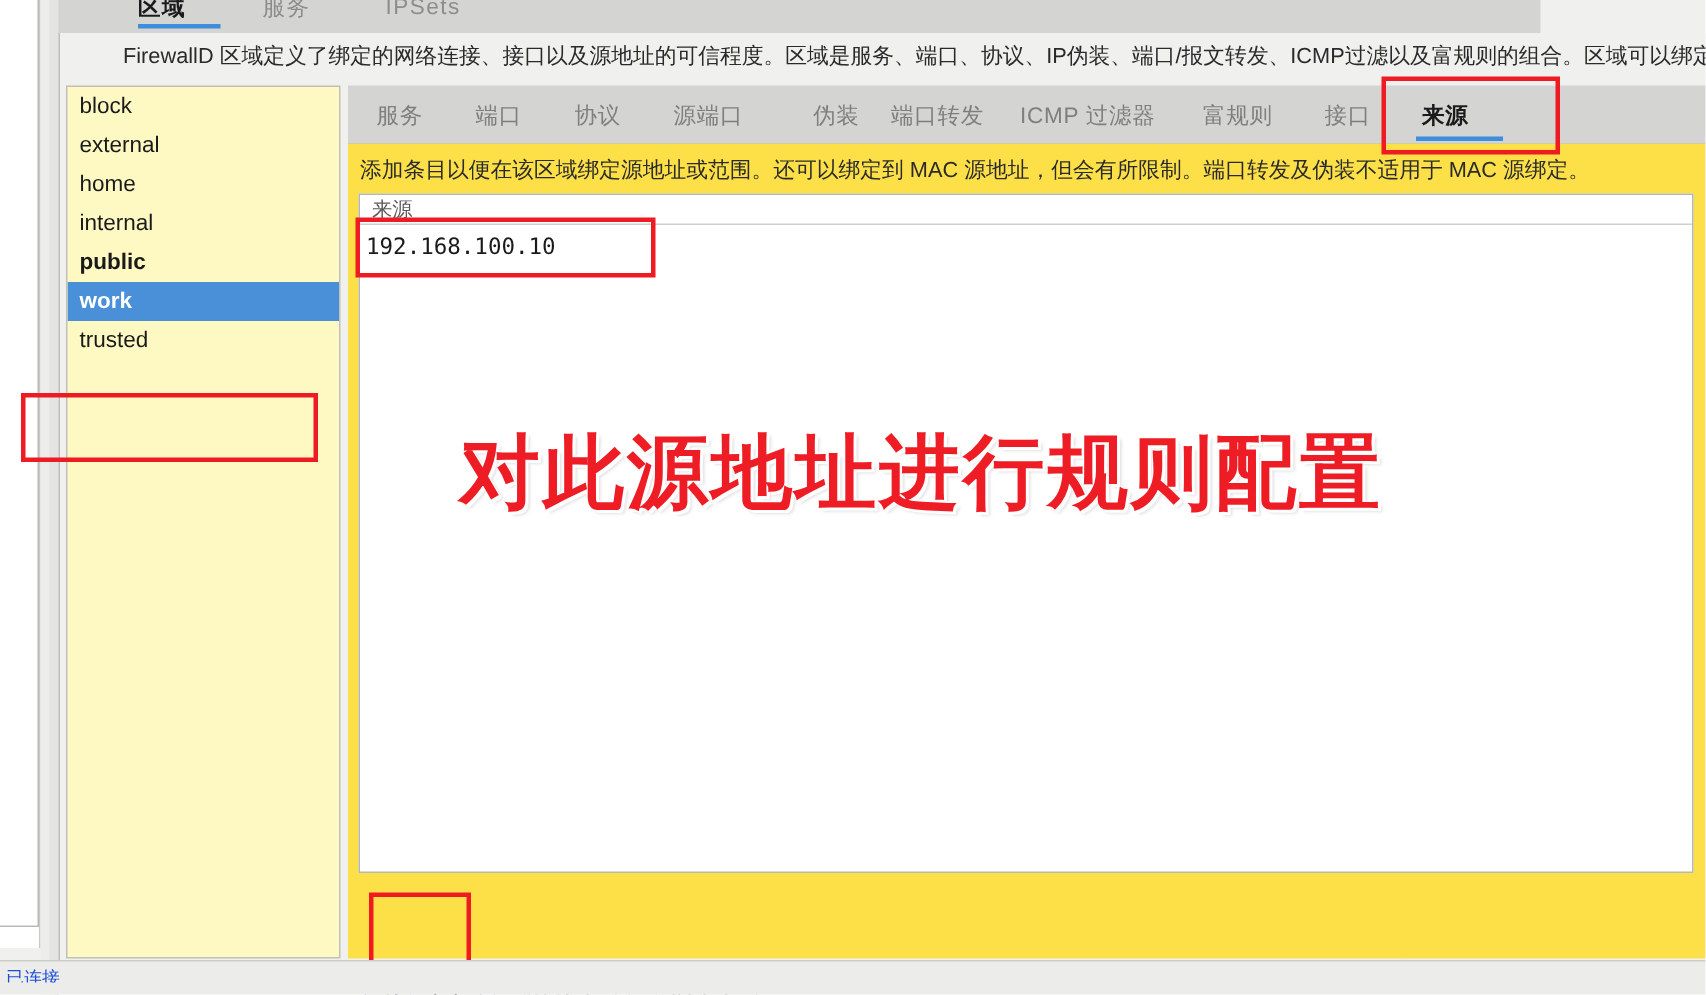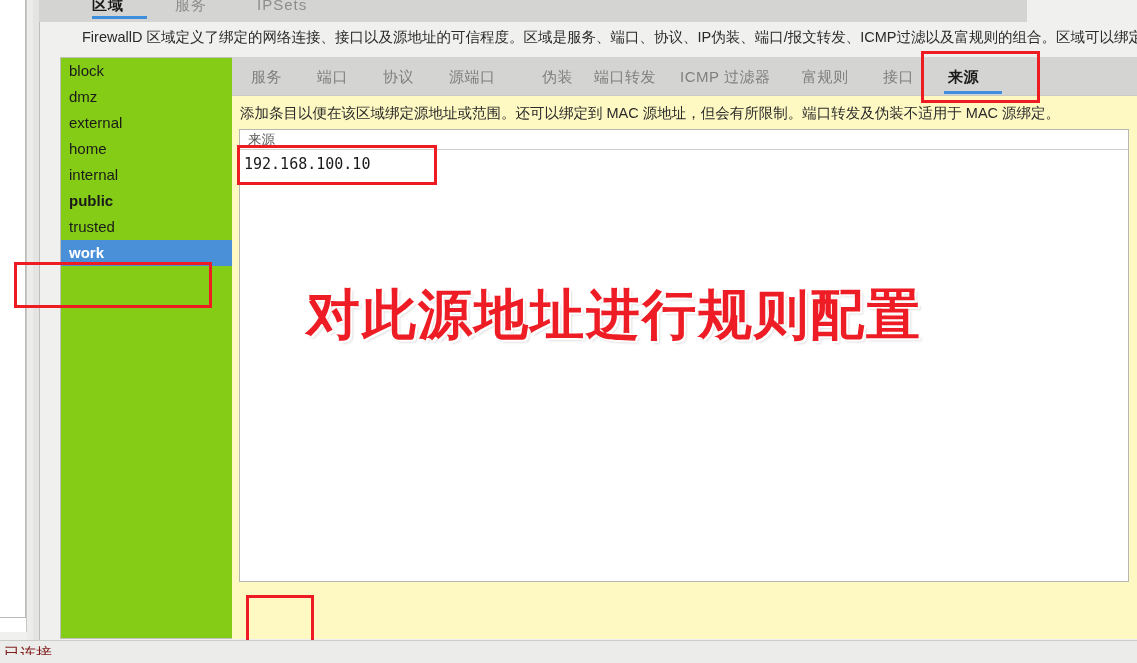--- a/index.html
+++ b/index.html
@@ -95,25 +95,24 @@
     white-space: nowrap;
     letter-spacing: 0px;
     margin-left: 37px;
   }
 
   
   .zones-box {
     position: absolute;
     left: 44px; top: 57px;
     width: 183px; height: 582px;
-    background: #84cc16;
+    background: #fef9c3;
     border: 1px solid #bfbfbb;
     box-sizing: border-box;
     overflow: hidden;
-    margin-left: 16px;
   }
   .zone-item {
     height: 26px;
     line-height: 26px;
     padding-left: 8px;
     font-size: 15px;
     color: #1a1a1a;
     box-sizing: border-box;
     white-space: nowrap;
   }
@@ -153,21 +152,21 @@
     position: absolute;
     top: 34px;
     height: 3px;
     background: #3e8ede;
   }
 
   .pane {
     position: absolute;
     left: 0; top: 38px;
     width: 905px; height: 544px;
-    background: #fef9c3;
+    background: #fde047;
     border-top: 1px solid #c9c9c5;
     box-sizing: border-box;
   }
   .pane-desc {
     position: absolute;
     left: 8px; top: 8px;
     font-size: 14.5px;
     color: #2a2a2a;
     white-space: nowrap;
   }
@@ -250,22 +249,22 @@
     position: absolute;
     left: 0; bottom: 0;
     width: 1137px; height: 23px;
     background: #ececeb;
     border-top: 1px solid #cbcbc7;
     box-sizing: border-box;
   }
   .statusbar-text {
     position: absolute;
     left: 4px; top: 3px;
-    font-size: 16px;
-    color: #7f1d1d;
+    font-size: 12px;
+    color: #1d4ed8;
     white-space: nowrap;
     overflow: hidden;
     height: 11px;
   }
   .watermark {
     position: absolute;
     left: 888px; top: 637px;
     font-size: 13px;
     color: #e3e3e1;
     white-space: nowrap;
@@ -289,27 +288,26 @@
     <div class="toptab" style="left:218px;">IPSets</div>
     <div class="toptab-underline"></div>
   </div>
 
   <div class="content-frame"></div>
 
   <div class="desc-top">FirewallD 区域定义了绑定的网络连接、接口以及源地址的可信程度。区域是服务、端口、协议、IP伪装、端口/报文转发、ICMP过滤以及富规则的组合。区域可以绑定</div>
 
   <div class="zones-box">
     <div class="zone-item">block</div>
-    <div class="zone-item">dmz</div>
     <div class="zone-item">external</div>
     <div class="zone-item">home</div>
     <div class="zone-item">internal</div>
     <div class="zone-item bold">public</div>
+    <div class="zone-item selected">work</div>
     <div class="zone-item">trusted</div>
-    <div class="zone-item selected">work</div>
   </div>
 
   <div class="right-panel">
 
     <div class="inner-tabstrip">
       <div class="inner-tab" style="left:19px;">服务</div>
       <div class="inner-tab" style="left:85px;">端口</div>
       <div class="inner-tab" style="left:151px;">协议</div>
       <div class="inner-tab" style="left:217px;">源端口</div>
       <div class="inner-tab" style="left:310px;">伪装</div>

